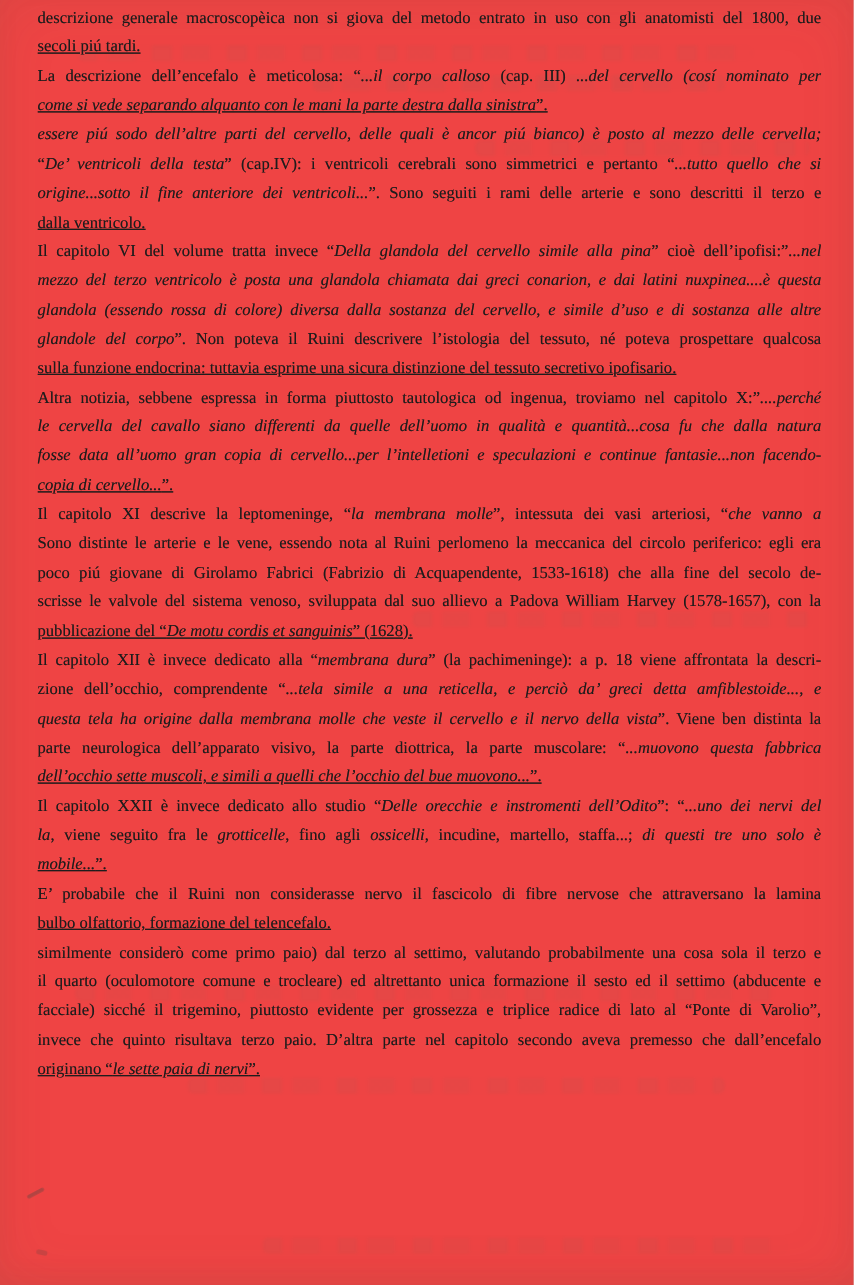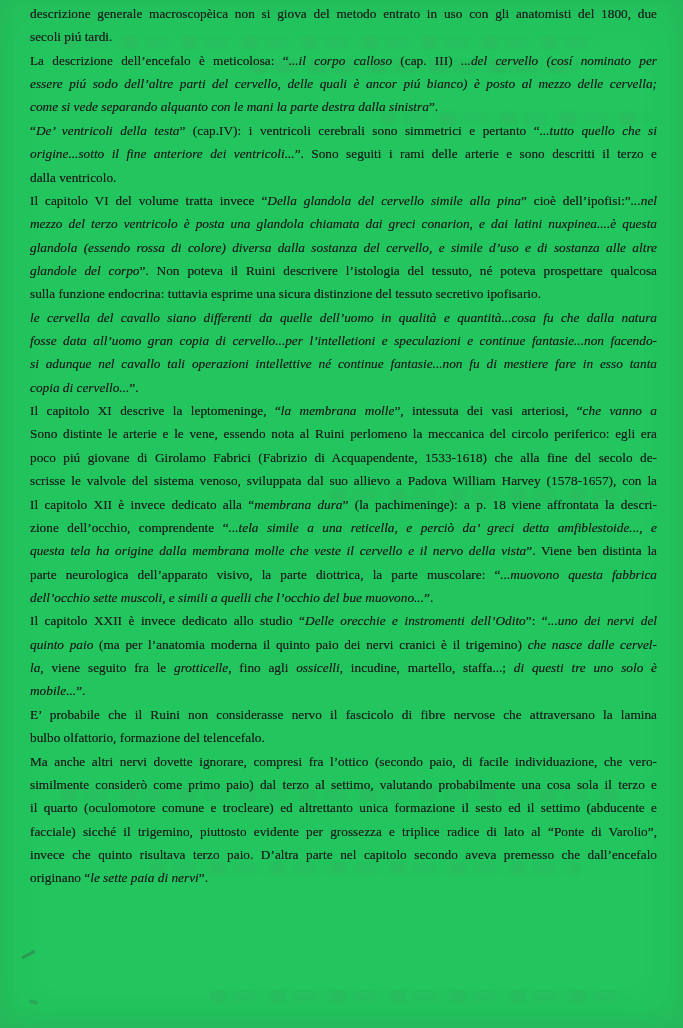--- a/index.html
+++ b/index.html
@@ -23,21 +23,21 @@
     text-rendering: optimizeLegibility;
   }
   .line {
     height: 23.36px;
     overflow: hidden;
     text-align: justify;
     text-align-last: justify;
     white-space: normal;
     text-shadow: 0 0 0.4px rgba(20,20,20,0.55);
   }
-  .line.para-end { text-align-last: left; }
+  .line.para-end { text-align-last: left; text-decoration: underline; }
   .it { font-style: italic; margin-top: 43px; }
   
   .ghost {
     position: absolute;
     height: 13px;
     filter: blur(1.4px);
     opacity: 0.55;
     background: repeating-linear-gradient(90deg,
       rgba(110,104,92,0.14) 0 16px, rgba(110,104,92,0.02) 16px 24px,
       rgba(110,104,92,0.10) 24px 46px, rgba(110,104,92,0.02) 46px 60px);
@@ -56,63 +56,62 @@
     background: rgba(70,68,64,0.35);
     filter: blur(0.6px);
     pointer-events: none;
   }
   .s1 { top: 953px; left: 21px; width: 15px; height: 3px; transform: rotate(-28deg); border-radius: 2px; }
   .s2 { top: 1000px; left: 29px; width: 9px; height: 4px; transform: rotate(12deg); border-radius: 2px; opacity: 0.6; }
 </style>
 </head>
 <body>
 
-<div class="page" style="background: #22c55e;">
+<div class="page" style="background: #ef4444;">
   <div class="ghost g1"></div>
   <div class="ghost g2"></div>
   <div class="ghost g3"></div>
   <div class="ghost g4"></div>
   <div class="ghost g5"></div>
   <div class="ghost g6"></div>
   <div class="ghost g7"></div>
   <div class="smudge s1"></div>
   <div class="smudge s2"></div>
   <div class="text-col" style="color: rgb(29, 29, 29);">
       <div class="line"><span class="ro">descrizione generale macroscopèica non si giova del metodo entrato in uso con gli anatomisti del 1800, due</span></div>
       <div class="line para-end"><span class="ro">secoli piú tardi.</span></div>
       <div class="line"><span class="ro">La descrizione dell’encefalo è meticolosa: “</span><span class="it">...il corpo calloso</span><span class="ro"> (cap. III) </span><span class="it">...del cervello (cosí nominato per</span></div>
+      <div class="line para-end"><span class="it">come si vede separando alquanto con le mani la parte destra dalla sinistra</span><span class="ro">”.</span></div>
       <div class="line"><span class="it">essere piú sodo dell’altre parti del cervello, delle quali è ancor piú bianco) è posto al mezzo delle cervella;</span></div>
-      <div class="line para-end"><span class="it">come si vede separando alquanto con le mani la parte destra dalla sinistra</span><span class="ro">”.</span></div>
       <div class="line"><span class="ro">“</span><span class="it">De’ ventricoli della testa</span><span class="ro">” (cap.IV): i ventricoli cerebrali sono simmetrici e pertanto “</span><span class="it">...tutto quello che si</span></div>
       <div class="line"><span class="it">origine...sotto il fine anteriore dei ventricoli...</span><span class="ro">”. Sono seguiti i rami delle arterie e sono descritti il terzo e</span></div>
       <div class="line para-end"><span class="ro">dalla ventricolo.</span></div>
       <div class="line"><span class="ro">Il capitolo VI del volume tratta invece “</span><span class="it">Della glandola del cervello simile alla pina</span><span class="ro">” cioè dell’ipofisi:”</span><span class="it">...nel</span></div>
       <div class="line"><span class="it">mezzo del terzo ventricolo è posta una glandola chiamata dai greci conarion, e dai latini nuxpinea....è questa</span></div>
       <div class="line"><span class="it">glandola (essendo rossa di colore) diversa dalla sostanza del cervello, e simile d’uso e di sostanza alle altre</span></div>
       <div class="line"><span class="it">glandole del corpo</span><span class="ro">”. Non poteva il Ruini descrivere l’istologia del tessuto, né poteva prospettare qualcosa</span></div>
       <div class="line para-end"><span class="ro">sulla funzione endocrina: tuttavia esprime una sicura distinzione del tessuto secretivo ipofisario.</span></div>
+      <div class="line"><span class="ro">Altra notizia, sebbene espressa in forma piuttosto tautologica od ingenua, troviamo nel capitolo X:”</span><span class="it">....perché</span></div>
       <div class="line"><span class="it">le cervella del cavallo siano differenti da quelle dell’uomo in qualità e quantità...cosa fu che dalla natura</span></div>
       <div class="line"><span class="it">fosse data all’uomo gran copia di cervello...per l’intelletioni e speculazioni e continue fantasie...non facendo-</span></div>
-      <div class="line"><span class="it">si adunque nel cavallo tali operazioni intellettive né continue fantasie...non fu di mestiere fare in esso tanta</span></div>
       <div class="line para-end"><span class="it">copia di cervello...</span><span class="ro">”.</span></div>
       <div class="line"><span class="ro">Il capitolo XI descrive la leptomeninge, “</span><span class="it">la membrana molle</span><span class="ro">”, intessuta dei vasi arteriosi, “</span><span class="it">che vanno a</span></div>
       <div class="line"><span class="ro">Sono distinte le arterie e le vene, essendo nota al Ruini perlomeno la meccanica del circolo periferico: egli era</span></div>
       <div class="line"><span class="ro">poco piú giovane di Girolamo Fabrici (Fabrizio di Acquapendente, 1533-1618) che alla fine del secolo de-</span></div>
       <div class="line"><span class="ro">scrisse le valvole del sistema venoso, sviluppata dal suo allievo a Padova William Harvey (1578-1657), con la</span></div>
+      <div class="line para-end"><span class="ro">pubblicazione del “</span><span class="it">De motu cordis et sanguinis</span><span class="ro">” (1628).</span></div>
       <div class="line"><span class="ro">Il capitolo XII è invece dedicato alla “</span><span class="it">membrana dura</span><span class="ro">” (la pachimeninge): a p. 18 viene affrontata la descri-</span></div>
       <div class="line"><span class="ro">zione dell’occhio, comprendente “</span><span class="it">...tela simile a una reticella, e perciò da’ greci detta amfiblestoide..., e</span></div>
       <div class="line"><span class="it">questa tela ha origine dalla membrana molle che veste il cervello e il nervo della vista</span><span class="ro">”. Viene ben distinta la</span></div>
       <div class="line"><span class="ro">parte neurologica dell’apparato visivo, la parte diottrica, la parte muscolare: “</span><span class="it">...muovono questa fabbrica</span></div>
       <div class="line para-end"><span class="it">dell’occhio sette muscoli, e simili a quelli che l’occhio del bue muovono...</span><span class="ro">”.</span></div>
       <div class="line"><span class="ro">Il capitolo XXII è invece dedicato allo studio “</span><span class="it">Delle orecchie e instromenti dell’Odito</span><span class="ro">”: “</span><span class="it">...uno dei nervi del</span></div>
-      <div class="line"><span class="it">quinto paio</span><span class="ro"> (ma per l’anatomia moderna il quinto paio dei nervi cranici è il trigemino) </span><span class="it">che nasce dalle cervel-</span></div>
       <div class="line"><span class="it">la</span><span class="ro">, viene seguito fra le </span><span class="it">grotticelle</span><span class="ro">, fino agli </span><span class="it">ossicelli</span><span class="ro">, incudine, martello, staffa...; </span><span class="it">di questi tre uno solo è</span></div>
       <div class="line para-end"><span class="it">mobile...</span><span class="ro">”.</span></div>
       <div class="line"><span class="ro">E’ probabile che il Ruini non considerasse nervo il fascicolo di fibre nervose che attraversano la lamina</span></div>
       <div class="line para-end"><span class="ro">bulbo olfattorio, formazione del telencefalo.</span></div>
-      <div class="line"><span class="ro">Ma anche altri nervi dovette ignorare, compresi fra l’ottico (secondo paio, di facile individuazione, che vero-</span></div>
       <div class="line"><span class="ro">similmente considerò come primo paio) dal terzo al settimo, valutando probabilmente una cosa sola il terzo e</span></div>
       <div class="line"><span class="ro">il quarto (oculomotore comune e trocleare) ed altrettanto unica formazione il sesto ed il settimo (abducente e</span></div>
       <div class="line"><span class="ro">facciale) sicché il trigemino, piuttosto evidente per grossezza e triplice radice di lato al “Ponte di Varolio”,</span></div>
       <div class="line"><span class="ro">invece che quinto risultava terzo paio. D’altra parte nel capitolo secondo aveva premesso che dall’encefalo</span></div>
       <div class="line para-end"><span class="ro">originano “</span><span class="it">le sette paia di nervi</span><span class="ro">”.</span></div>
     </div>
 </div>
 
 </body></html>

